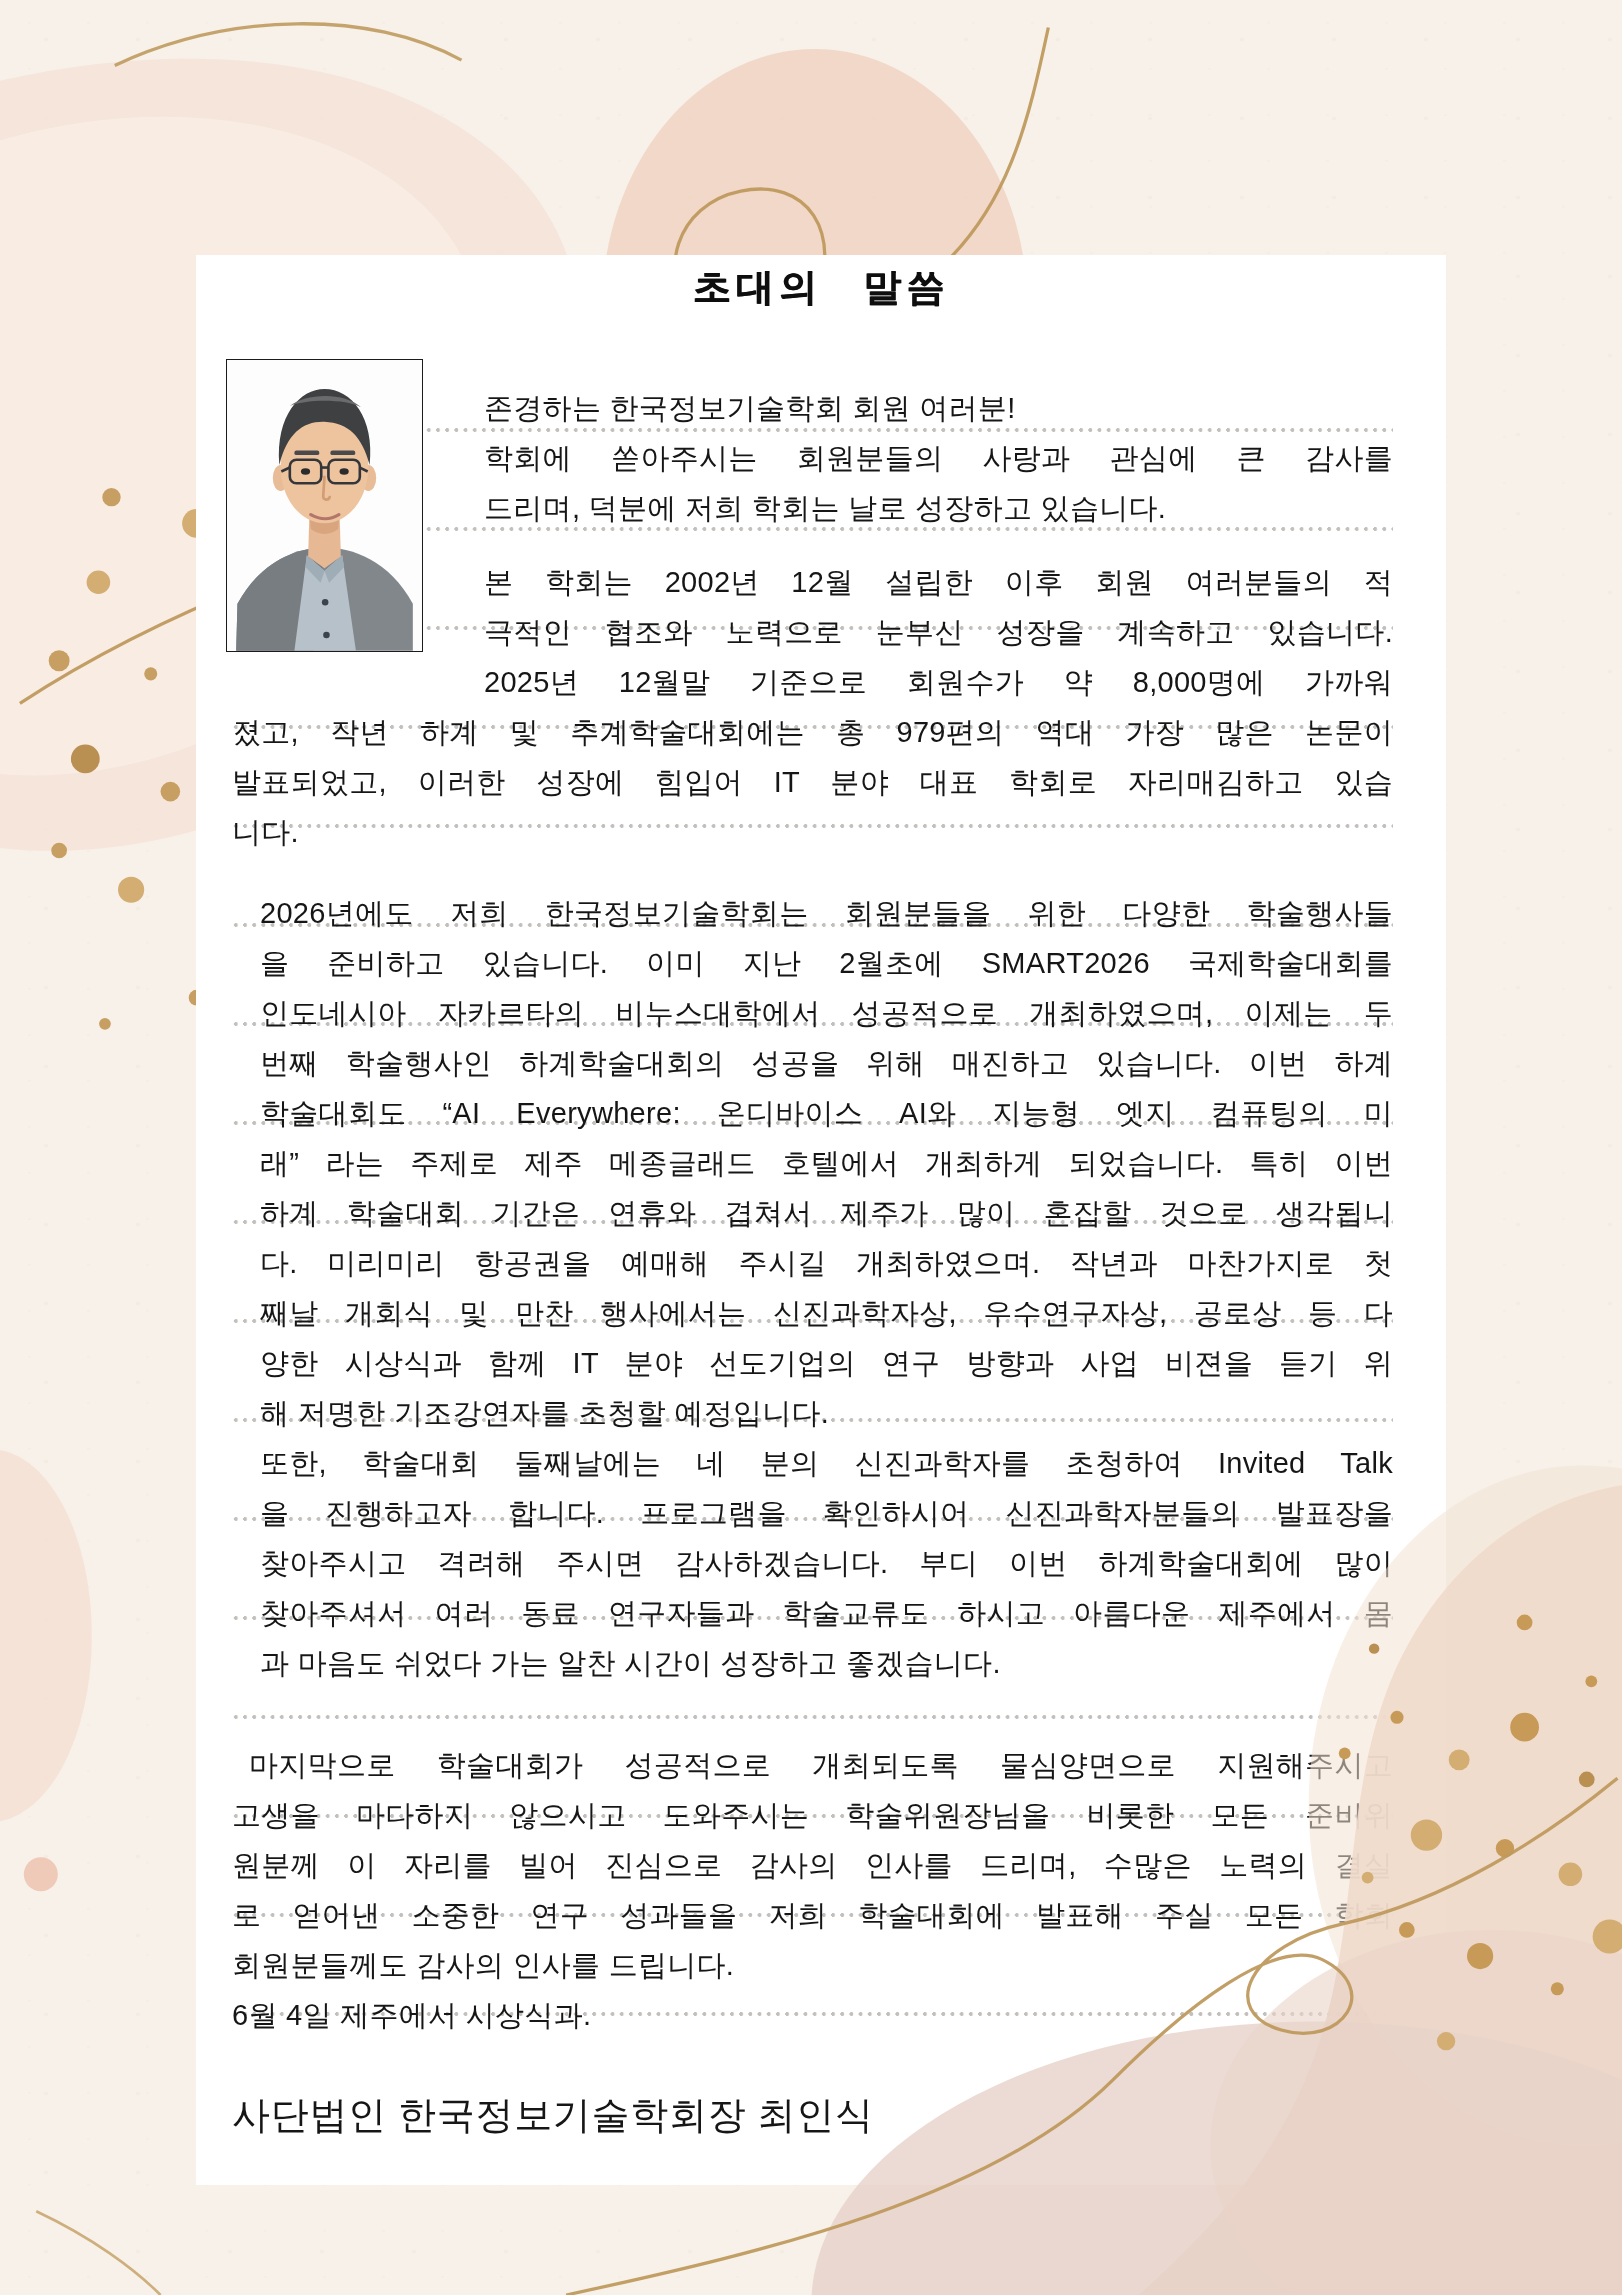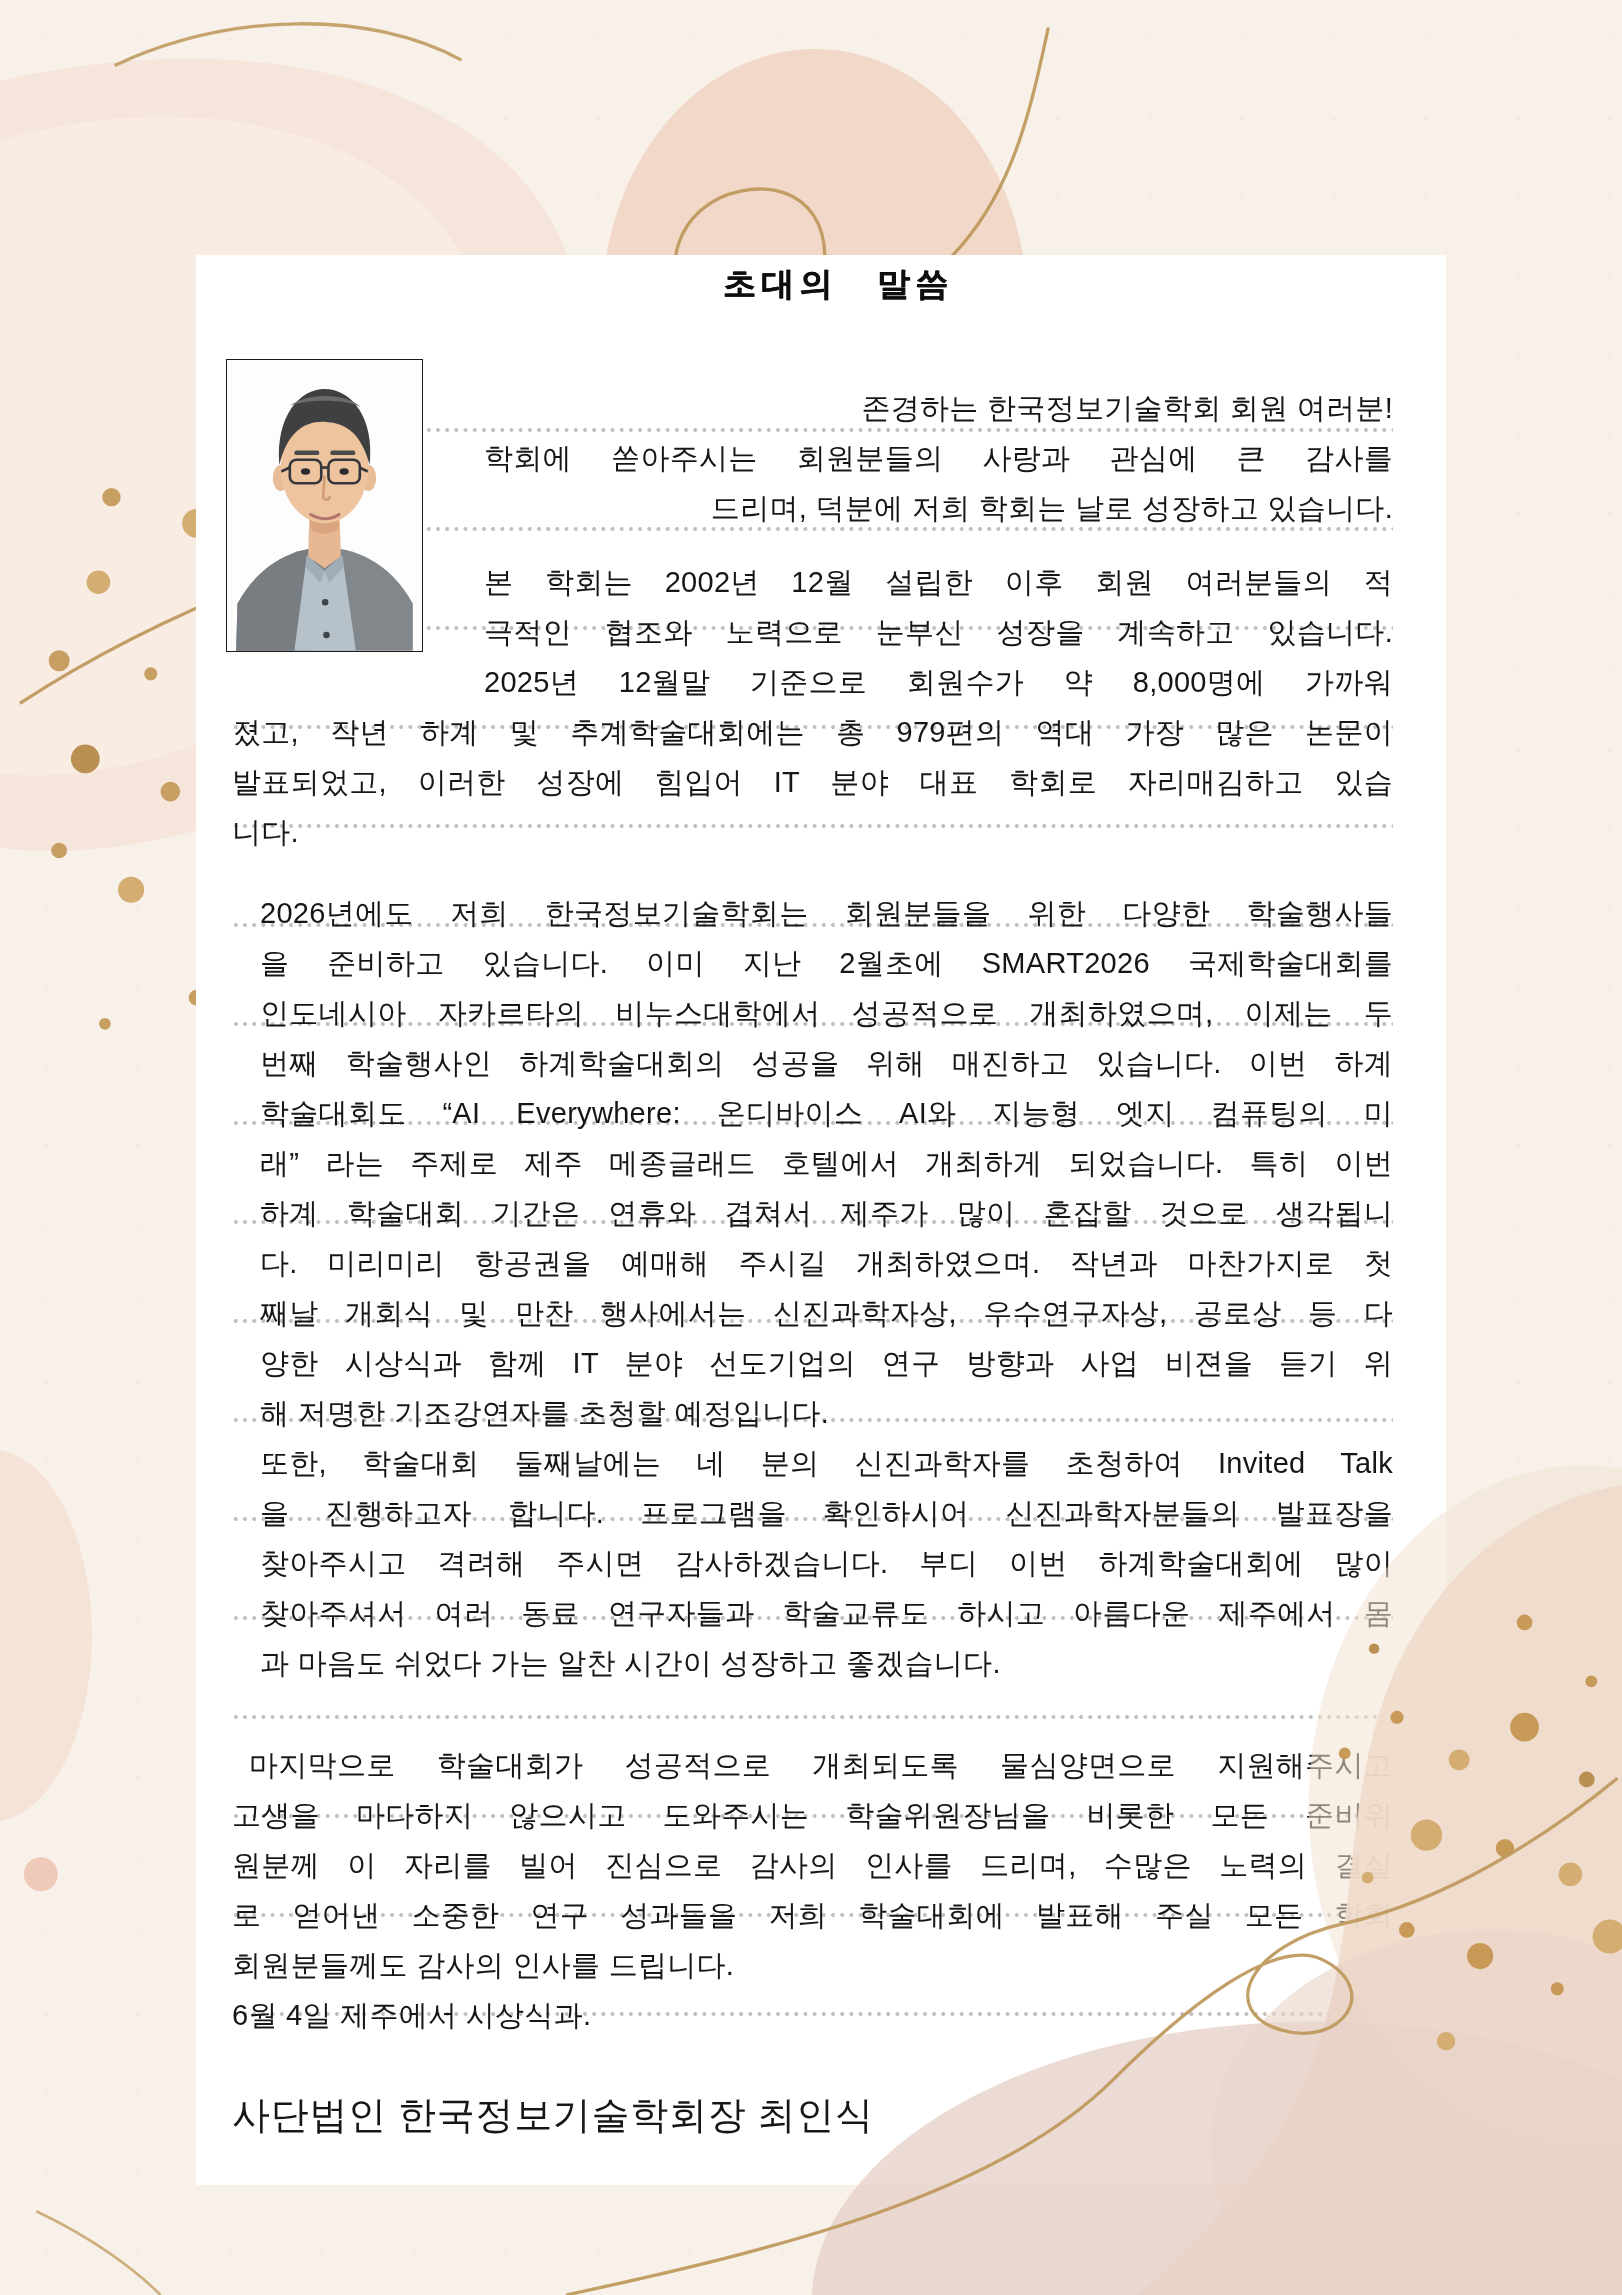--- a/index.html
+++ b/index.html
@@ -16,24 +16,23 @@
   .page{position:absolute;inset:0;}
   svg.decor{position:absolute;left:0;top:0;width:1623px;height:2295px;pointer-events:none;}
   #decor-back{z-index:0;}
   #decor-front{z-index:5;}
   .panel{
     position:absolute;left:196px;top:255px;width:1250px;height:1930px;
     background:#ffffff;z-index:1;
   }
   .title{
     position:absolute;left:196px;top:262px;width:1250px;z-index:3;
-    text-align:center;font-size:33px;font-weight:900;letter-spacing:5.2px;
+    text-align:center;font-size:38px;font-weight:900;letter-spacing:5.2px;
     word-spacing:25px;color:#0e0e0e;
     text-shadow:0.8px 0 0 currentColor;
-    padding-left:17px;
   }
   .rows-layer{
     position:absolute;left:232px;top:383px;width:1161px;height:1649px;z-index:2;
     background-image:radial-gradient(circle at 3.9px 2px, #b7b4b0 1.7px, transparent 2.2px);
     background-size:9.2px 99px;
     background-position:0 144px;
     opacity:.85;
   }
   .letter-body{
     position:absolute;left:232px;top:383px;width:1161px;z-index:3;
@@ -41,21 +40,21 @@
   .para{margin:0;}
   .para-1{margin-bottom:23.6px;}
   .para-2{margin-bottom:31px;}
   .para-3{margin-bottom:52px;margin-left:28px;}
   .para-4{margin-bottom:50px;}
   .line{
     height:50px;line-height:50px;font-size:29px;letter-spacing:0.3px;
     white-space:nowrap;overflow:hidden;color:#161616;
   }
   .line.just{text-align:justify;text-align-last:justify;text-justify:inter-word;}
-  .line.ind-photo{padding-left:252px;text-align:right;}
+  .line.ind-photo{padding-left:252px;}
   .line.ind-sm{padding-left:17px;}
   .signature{
     height:50px;line-height:50px;font-size:38px;letter-spacing:0.7px;color:#161616;
     white-space:nowrap;
   }
   .photo-frame{
     position:absolute;left:226px;top:359px;width:195px;height:291px;z-index:4;
     background:#ffffff;border:1.3px solid #1b1b1b;box-sizing:content-box;
   }
   .photo-frame svg{display:block;width:100%;height:100%;}

